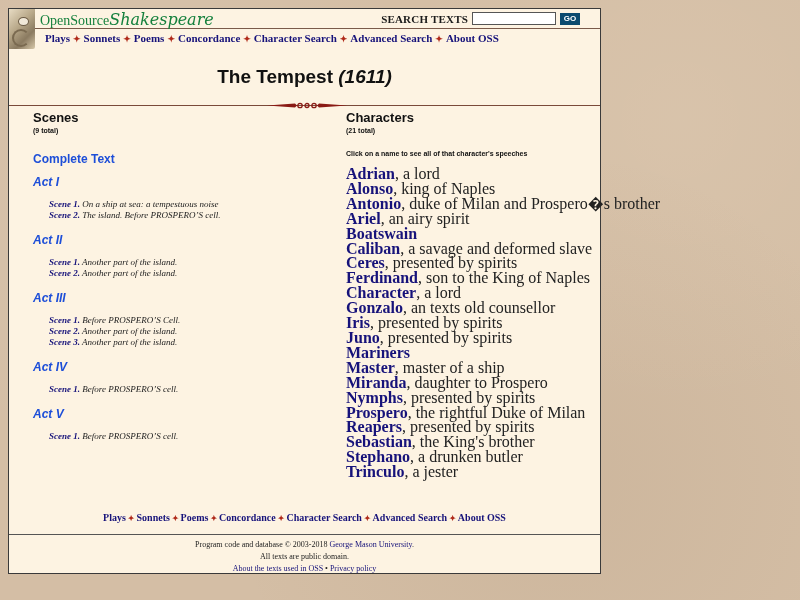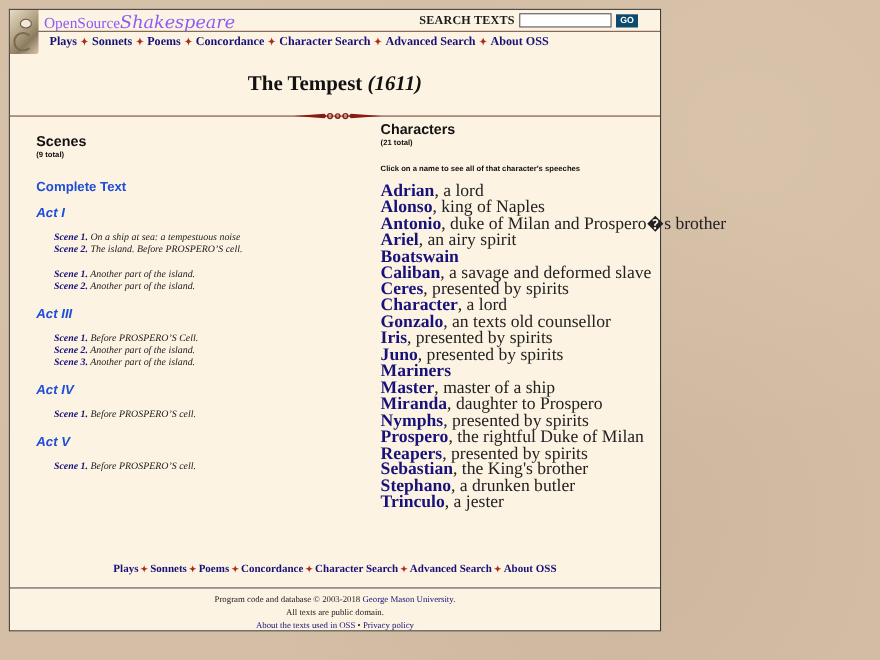--- a/index.html
+++ b/index.html
@@ -34,21 +34,21 @@
   .logo-img .eye {
     position: absolute; left: 9px; top: 8px; width: 9px; height: 7px;
     border-radius: 50%; background: #f0e8d8; border: 1px solid #6a5a44;
   }
   .logo-img .curl {
     position: absolute; left: 3px; top: 20px; width: 14px; height: 14px;
     border-radius: 50%; border: 2px solid #7a6a50; border-right-color: transparent;
   }
   .logo-text {
     position: absolute; left: 31px; top: 1px;
-    font-size: 14px; color: #8b5cf6; white-space: nowrap;
+    font-size: 14px; color: #15803d; white-space: nowrap;
   }
   .logo-text .os { font-family: "Liberation Serif", serif; }
   .logo-text .shk { font-family: "DejaVu Serif", serif; font-style: italic; font-size: 16px; }
   .search-box {
     position: absolute; right: 20px; top: 3px;
     display: flex; align-items: center; gap: 4px;
   }
   .search-label {
     font-family: "Liberation Serif", serif; font-weight: bold;
     font-size: 11px; color: #1a1a1a; letter-spacing: 0.2px;
@@ -65,33 +65,33 @@
   }
   .topnav {
     position: absolute; left: 36px; top: 23px;
     font-size: 11px; font-weight: bold; white-space: nowrap;
   }
   .navlink { color: #16127a; text-decoration: none; }
   .sep { color: #b02a1a; font-size: 9px; padding: 0 3px; }
   .title {
     position: absolute; left: 0; right: 0; top: 57px;
     text-align: center;
-    font-family: Liberation Serif, serif; font-weight: bold;
+    font-family: Liberation Sans, sans-serif; font-weight: bold;
     font-size: 19px; color: #111;
   }
   .title .year { font-style: italic; }
   .divider {
     position: absolute; left: 0; right: 0; top: 96px; height: 1px;
     background: #7a4a3a;
   }
   .ornament {
     position: absolute; left: 258px; top: 93px; width: 80px; height: 7px;
   }
   
-  .col-left { position: absolute; left: 24px; top: 101px; width: 290px; margin-top: 11px; }
+  .col-left { position: absolute; left: 24px; top: 101px; width: 290px; }
   .col-right { position: absolute; left: 337px; top: 101px; width: 255px; }
   .sec-title {
     font-family: "Liberation Sans", sans-serif; font-weight: bold;
     font-size: 13px; color: #111; margin: 0;
   }
   .sec-count {
     font-family: "Liberation Sans", sans-serif; font-weight: bold;
     font-size: 7px; color: #111; margin-top: 2px;
   }
   .act-heading {
@@ -170,20 +170,21 @@
 
     <div class="act">
       <a class="act-heading">Act I</a>
       <div class="scene-list">
         <div class="scene-row"><a class="scene-link">Scene 1.</a> <span>On a ship at sea: a tempestuous noise</span></div>
         <div class="scene-row"><a class="scene-link">Scene 2.</a> <span>The island. Before PROSPERO’S cell.</span></div>
       </div>
     </div>
 
     <div class="act" style="margin-top:12px">
+      <a class="act-heading">Act II</a>
       <div class="scene-list">
         <div class="scene-row"><a class="scene-link">Scene 1.</a> <span>Another part of the island.</span></div>
         <div class="scene-row"><a class="scene-link">Scene 2.</a> <span>Another part of the island.</span></div>
       </div>
     </div>
 
     <div class="act" style="margin-top:12px">
       <a class="act-heading">Act III</a>
       <div class="scene-list">
         <div class="scene-row"><a class="scene-link">Scene 1.</a> <span>Before PROSPERO’S Cell.</span></div>
@@ -212,20 +213,21 @@
     <div class="sec-count">(21 total)</div>
     <div class="instr">Click on a name to see all of that character's speeches</div>
     <div class="char-list">
       <div class="char-row"><a class="char-link">Adrian</a><span>, a lord</span></div>
       <div class="char-row"><a class="char-link">Alonso</a><span>, king of Naples</span></div>
       <div class="char-row"><a class="char-link">Antonio</a><span>, duke of Milan and Prospero�s brother</span></div>
       <div class="char-row"><a class="char-link">Ariel</a><span>, an airy spirit</span></div>
       <div class="char-row"><a class="char-link">Boatswain</a><span></span></div>
       <div class="char-row"><a class="char-link">Caliban</a><span>, a savage and deformed slave</span></div>
       <div class="char-row"><a class="char-link">Ceres</a><span>, presented by spirits</span></div>
+      <div class="char-row"><a class="char-link">Ferdinand</a><span>, son to the King of Naples</span></div>
       <div class="char-row"><a class="char-link">Character</a><span>, a lord</span></div>
       <div class="char-row"><a class="char-link">Gonzalo</a><span>, an texts old counsellor</span></div>
       <div class="char-row"><a class="char-link">Iris</a><span>, presented by spirits</span></div>
       <div class="char-row"><a class="char-link">Juno</a><span>, presented by spirits</span></div>
       <div class="char-row"><a class="char-link">Mariners</a><span></span></div>
       <div class="char-row"><a class="char-link">Master</a><span>, master of a ship</span></div>
       <div class="char-row"><a class="char-link">Miranda</a><span>, daughter to Prospero</span></div>
       <div class="char-row"><a class="char-link">Nymphs</a><span>, presented by spirits</span></div>
       <div class="char-row"><a class="char-link">Prospero</a><span>, the rightful Duke of Milan</span></div>
       <div class="char-row"><a class="char-link">Reapers</a><span>, presented by spirits</span></div>

